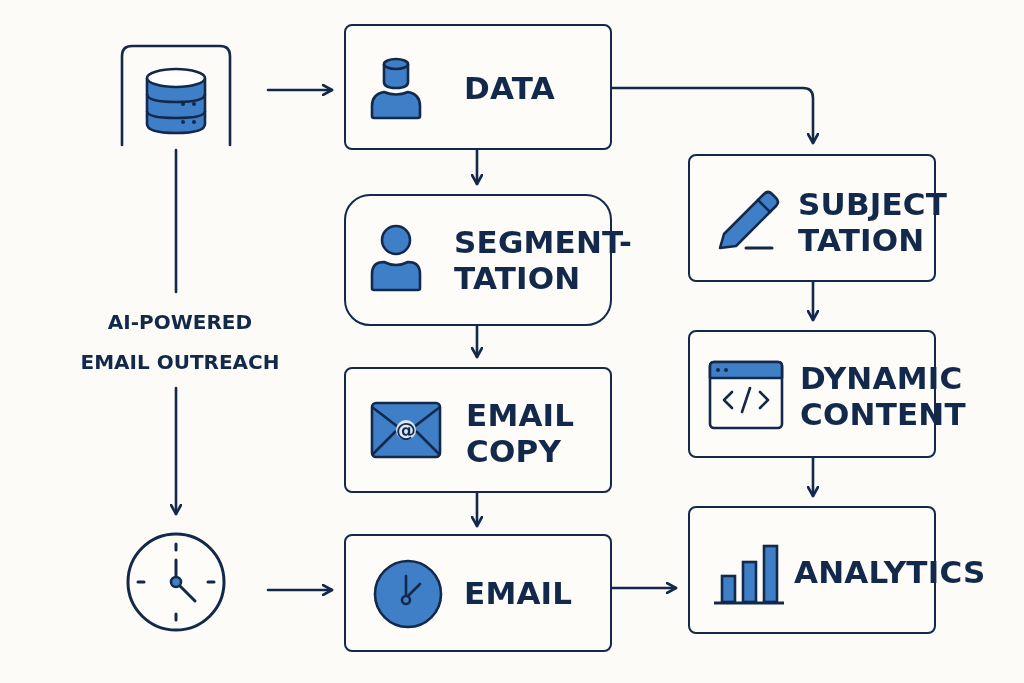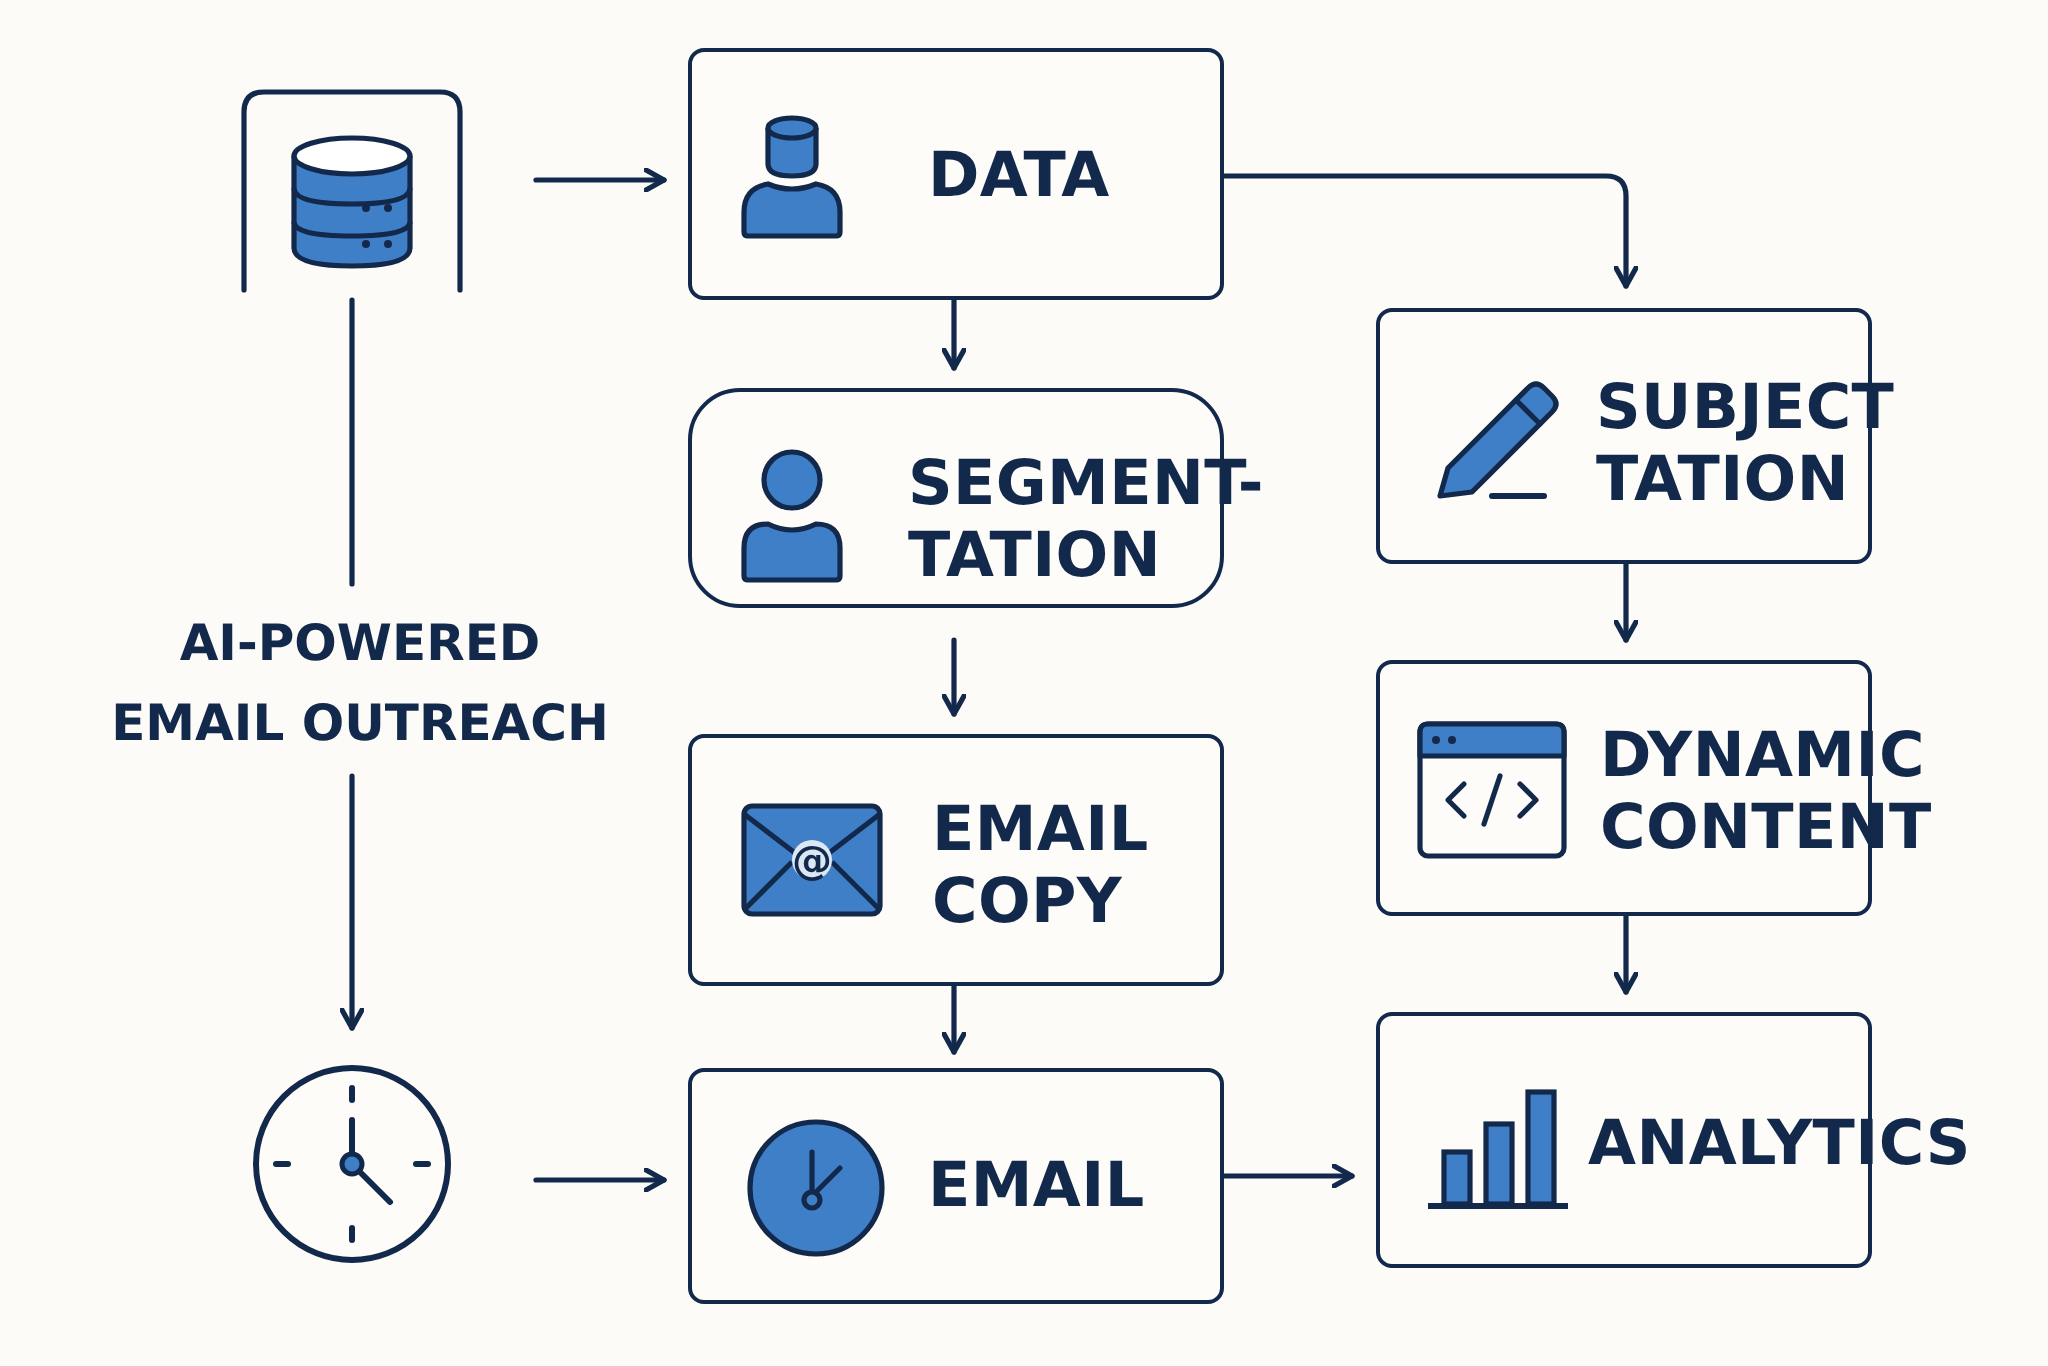--- a/index.html
+++ b/index.html
@@ -27,21 +27,21 @@
     line-height: 36px;
     letter-spacing: 0.2px;
     white-space: pre-line;
   }
   .title {
     position: absolute;
     left: 30px; top: 302px; width: 300px;
     text-align: center;
     color: #13294b;
     font-weight: bold;
-    font-size: 25px;
+    font-size: 20px;
     line-height: 40px;
     white-space: pre-line;
   }
 </style>
 </head>
 <body>
 
 <svg id="connectors" viewBox="0 0 1024 683">
   <defs>
     <marker id="arr" viewBox="0 0 12 12" refX="10" refY="6" markerWidth="12" markerHeight="12" markerUnits="userSpaceOnUse" orient="auto">
@@ -104,21 +104,21 @@
   <svg class="icon" style="left:22px; top:26px;" width="60" height="70" viewBox="0 0 60 70">
     <g stroke="#13294b" stroke-width="2.6" fill="#3f7fc8">
       <path d="M16,12 L16,30 Q16,36 28,36 Q40,36 40,30 L40,12"></path>
       <ellipse cx="28" cy="12" rx="12" ry="5"></ellipse>
       <path d="M4,64 L4,54 Q4,42 16,40 Q28,45 40,40 Q52,42 52,54 L52,64 Q52,66 50,66 L6,66 Q4,66 4,64 Z"></path>
     </g>
   </svg>
   <div class="label" style="left:118px; top:44px;">DATA</div>
 </div>
 
-<div class="node" style="left:344px; top:194px; width:268px; height:110px;border-radius:26px;">
+<div class="node" style="left:344px; top:194px; width:268px; height:132px;border-radius:26px;">
   <svg class="icon" style="left:22px; top:26px;" width="60" height="72" viewBox="0 0 60 72">
     <g stroke="#13294b" stroke-width="2.6" fill="#3f7fc8">
       <circle cx="28" cy="18" r="14"></circle>
       <path d="M4,66 L4,52 Q4,40 16,40 Q28,46 40,40 Q52,40 52,52 L52,66 Q52,68 50,68 L6,68 Q4,68 4,66 Z"></path>
     </g>
   </svg>
   <div class="label" style="left:108px; top:28px;">SEGMENT-
 TATION</div>
 </div>
 

